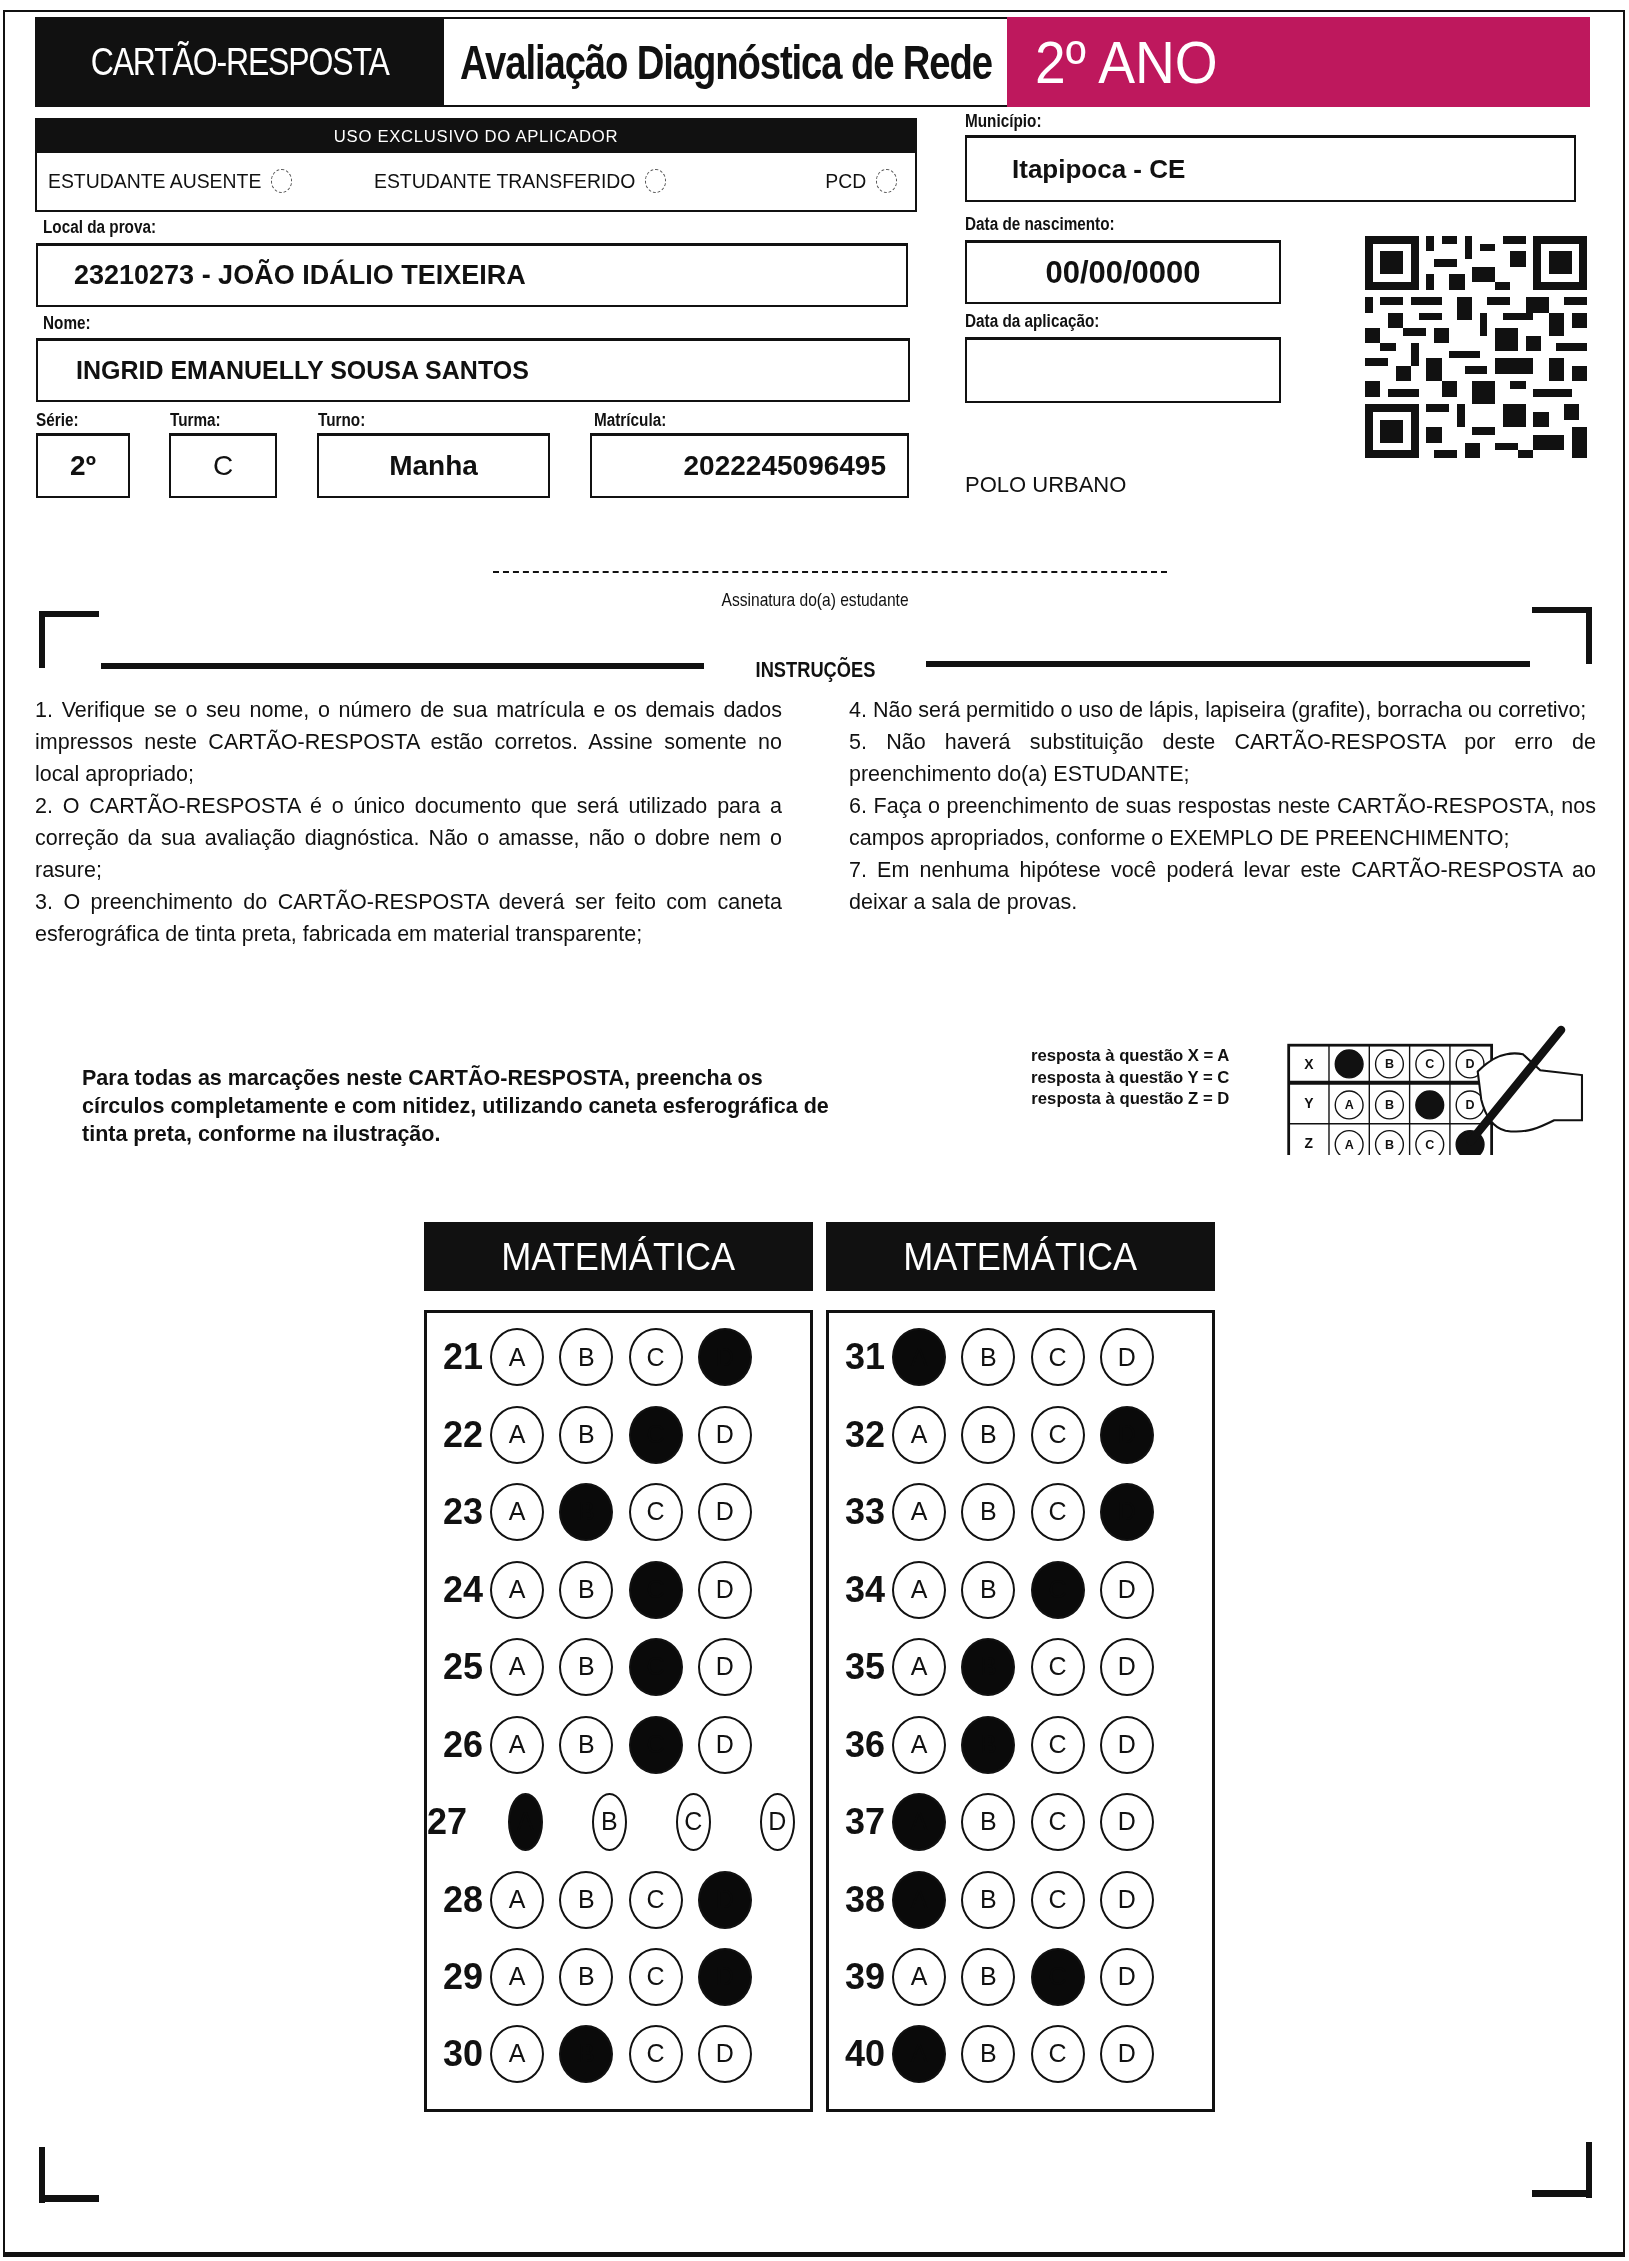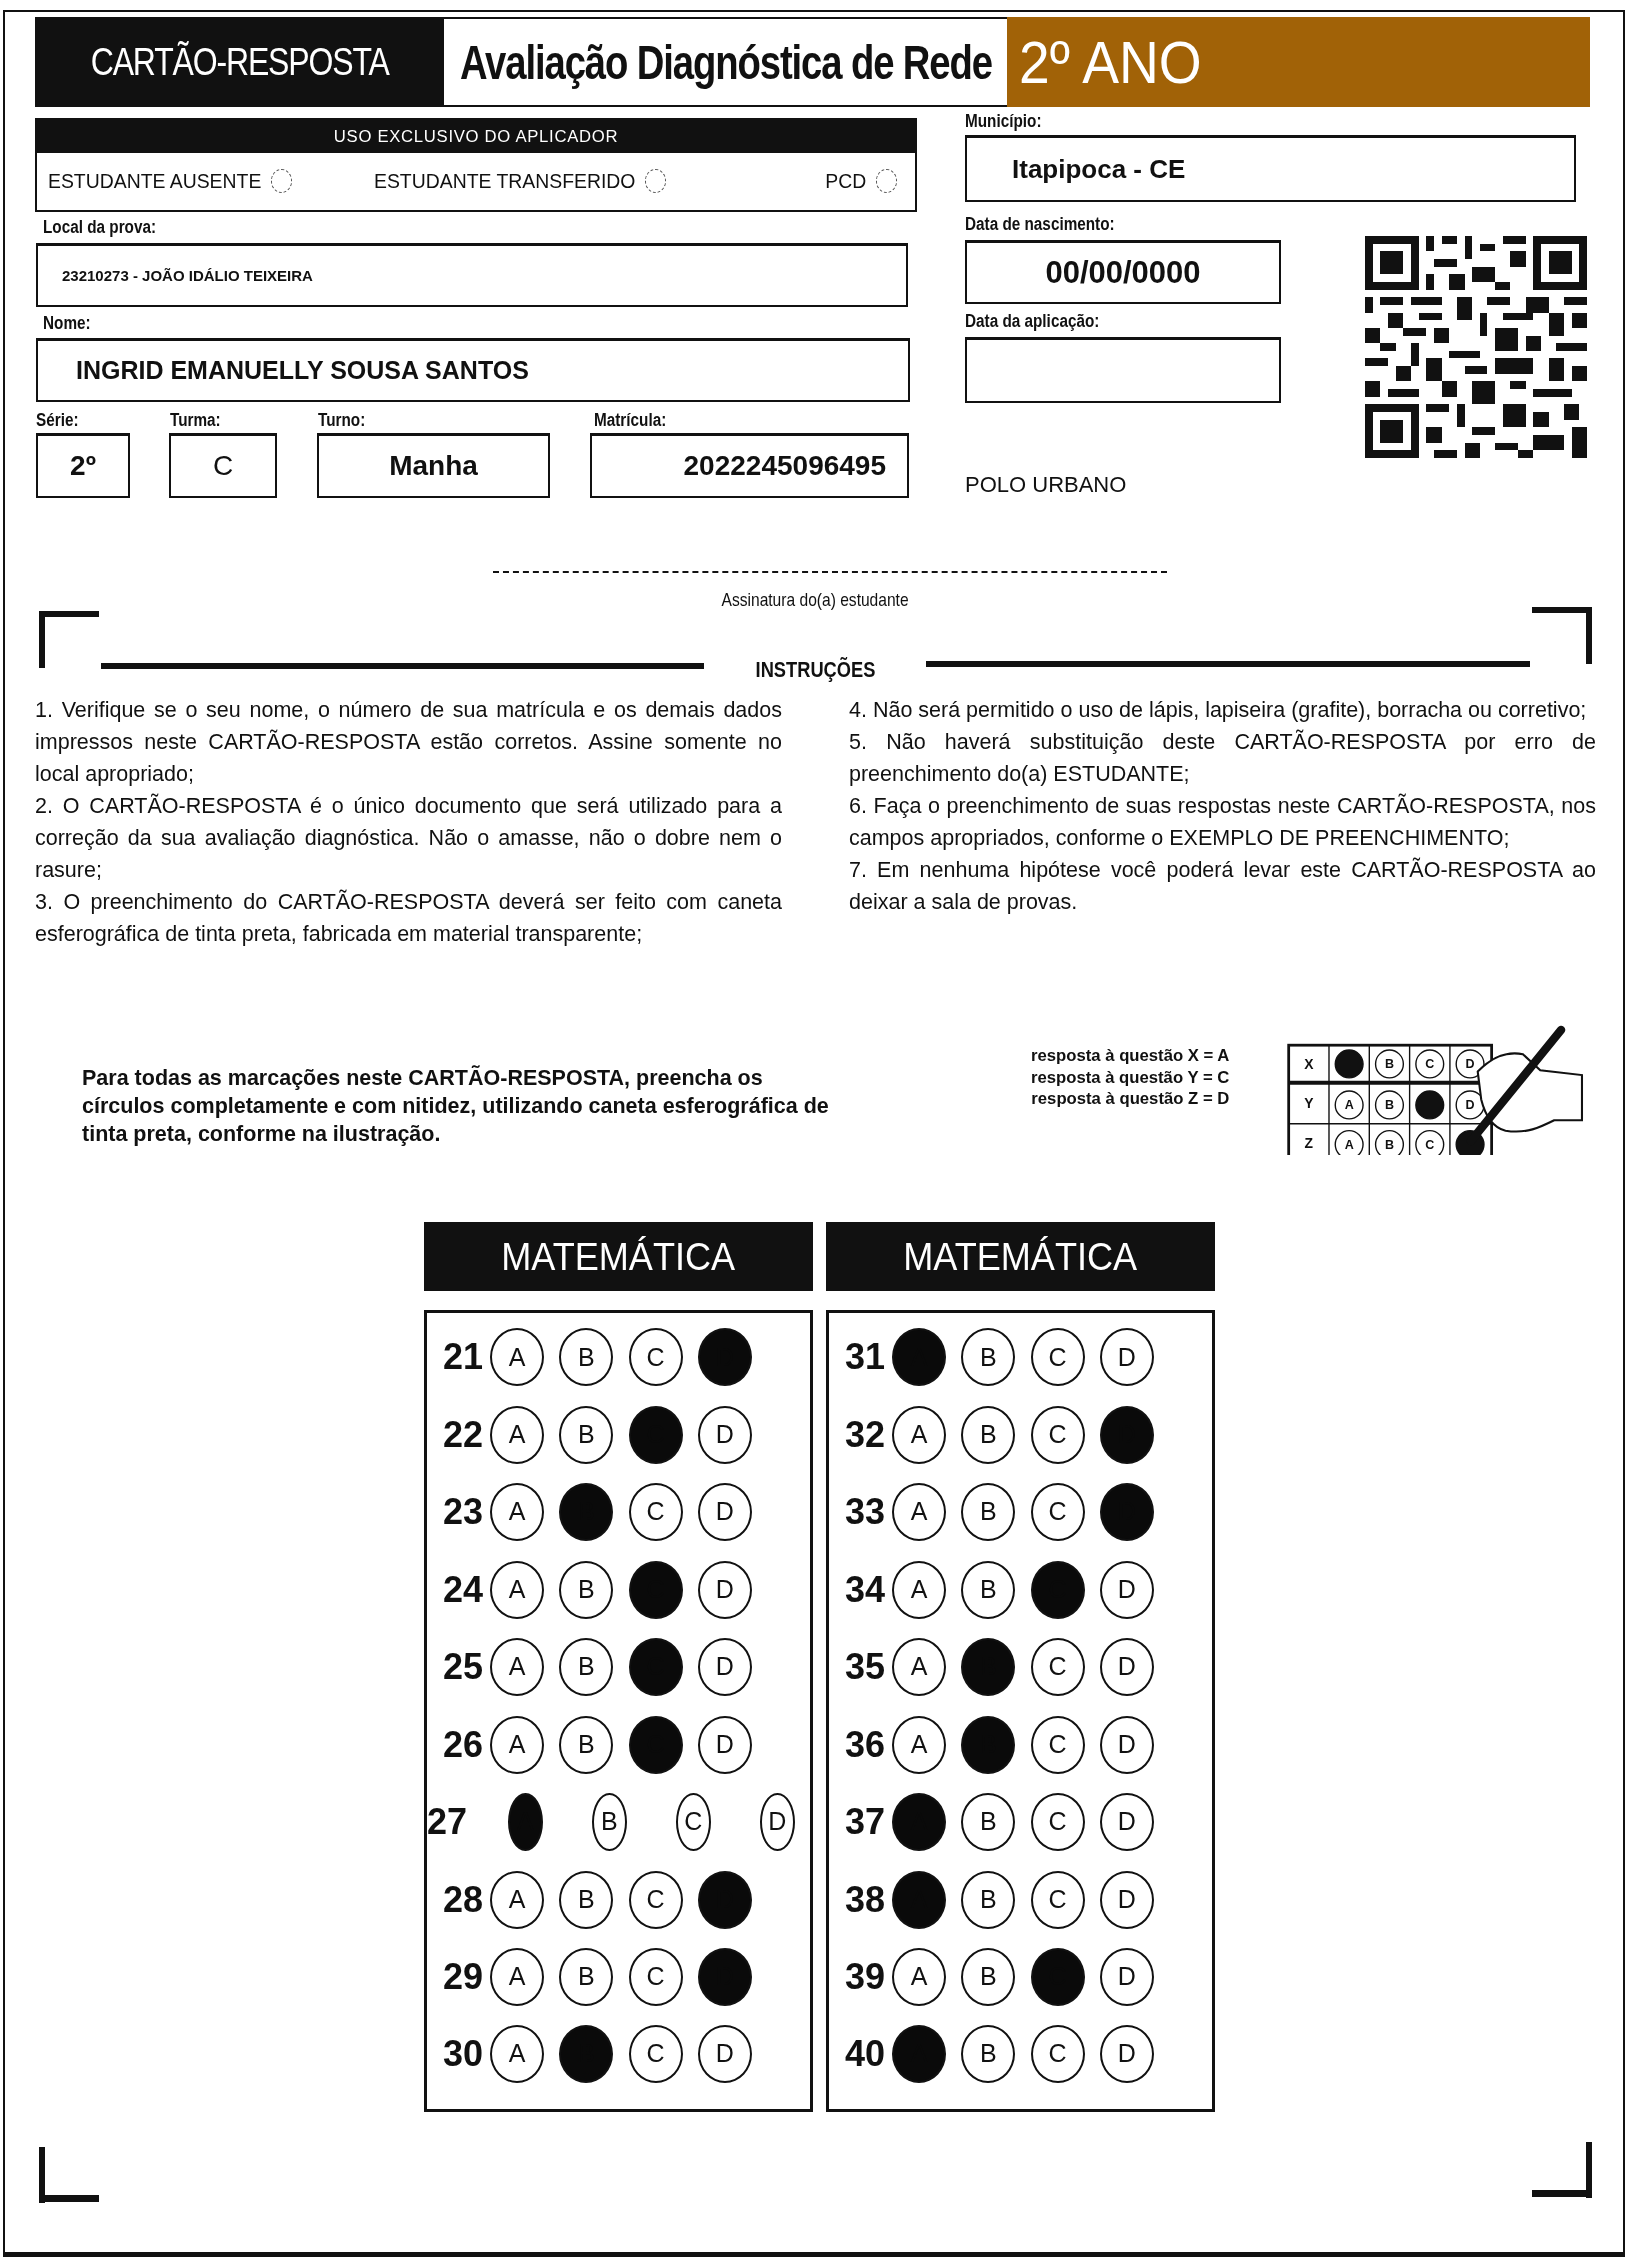--- a/index.html
+++ b/index.html
@@ -8,37 +8,37 @@
 
   .page-frame { position: absolute; left: 2.8px; top: 9.7px; width: 1622px; height: 2247px; border: 2.8px solid #111; border-bottom-width: 5.6px; }
 
   
   .hdr-left { position: absolute; left: 35px; top: 17.4px; width: 410px; height: 90px; background: #111; color: #fff;
     display: flex; align-items: center; justify-content: center; font-family: "Liberation Sans", sans-serif; font-size: 39px; letter-spacing: -1.4px; transform-origin: left center; }
   .hdr-left span { display: inline-block; transform: scaleX(0.82); }
   .hdr-mid { position: absolute; left: 444px; top: 17.4px; width: 563px; height: 90px; background: #fff; border-top: 2.8px solid #111; border-bottom: 2.8px solid #111;
     display: flex; align-items: center; justify-content: center; font-size: 49px; font-weight: bold; letter-spacing: -1.4px; }
   .hdr-mid span { display: inline-block; transform: scaleX(0.78); white-space: nowrap; }
-  .hdr-right { position: absolute; left: 1007px; top: 17.4px; width: 583px; height: 90px; background: #a16207; color: #fff;
-    display: flex; align-items: center; padding-left: 12px; font-size: 60px; }
+  .hdr-right { position: absolute; left: 1007px; top: 17.4px; width: 583px; height: 90px; background: #be185d; color: #fff;
+    display: flex; align-items: center; padding-left: 28px; font-size: 60px; }
   .hdr-right span { display: inline-block; transform: scaleX(0.92); transform-origin: left center; }
 
   
   .apl-box { position: absolute; left: 35px; top: 118px; width: 882px; height: 94px; border: 2.8px solid #111; }
   .apl-bar { height: 33px; background: #111; color: #fff; font-size: 16.7px; display: flex; align-items: center; justify-content: center; letter-spacing: 0.7px; }
   .apl-row { display: flex; align-items: center; height: 56px; padding: 0 11px; font-size: 19.4px; }
   .apl-item { display: flex; align-items: center; gap: 9.7px; }
   .apl-item.i1 { width: 326px; } .apl-item.i2 { width: 431px; } .apl-item.i3 { margin-left: auto; margin-right: 7px; }
   .dash-circle { width: 21px; height: 23.6px; border: 1.4px dashed #555; border-radius: 50%; display: inline-block; }
 
   .lbl { position: absolute; font-size: 18px; font-weight: bold; }
   .lbl span { display: inline-block; transform: scaleX(0.85); transform-origin: left center; white-space: nowrap; }
   .field { position: absolute; border: 2.8px solid #111; border-top-width: 3.5px; display: flex; align-items: center; font-weight: bold; }
 
-  .f-local { left: 36px; top: 243px; width: 872px; height: 64px; padding-left: 24px; font-size: 15px; }
+  .f-local { left: 36px; top: 243px; width: 872px; height: 64px; padding-left: 36px; font-size: 27px; }
   .f-nome { left: 36px; top: 338px; width: 874px; height: 64px; padding-left: 38px; font-size: 25px; }
   .f-serie { left: 36px; top: 433px; width: 94px; height: 65px; justify-content: center; font-size: 28px; }
   .f-turma { left: 169px; top: 433px; width: 108px; height: 65px; justify-content: center; font-size: 28px; font-weight: normal; }
   .f-turno { left: 317px; top: 433px; width: 233px; height: 65px; justify-content: center; font-size: 28px; }
   .f-matric { left: 590px; top: 433px; width: 319px; height: 65px; justify-content: flex-end; padding-right: 21px; font-size: 28px; }
 
   .f-municipio { left: 965px; top: 135px; width: 611px; height: 67px; padding-left: 45px; font-size: 26px; }
   .f-nasc { left: 965px; top: 240px; width: 316px; height: 64px; justify-content: center; font-size: 31px; }
   .f-aplic { left: 965px; top: 337px; width: 316px; height: 66px; }
 

